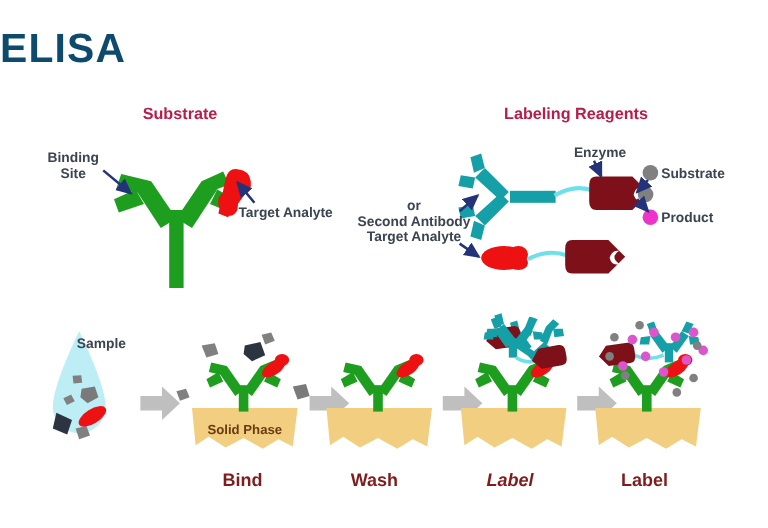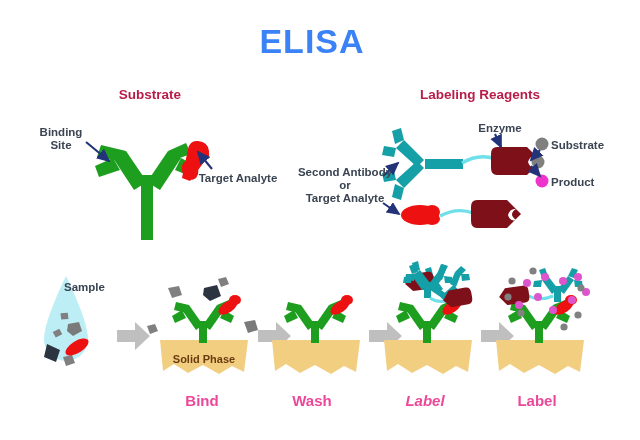--- a/index.html
+++ b/index.html
@@ -26,24 +26,23 @@
   .txt {
     position: absolute;
     white-space: nowrap;
     line-height: 1.15;
   }
   
   .title {
     left: 0;
     top: 22px;
     width: 624px;
-    text-align: center;
     font-size: 34px;
     font-weight: bold;
-    color: #3b82f6;
+    color: #0c4a6e;
     letter-spacing: 1px;
   }
   
   .section-head {
     font-size: 13.5px;
     font-weight: bold;
     color: #b81d4a;
     text-align: center;
   }
   #head-antibody { left: 60px; top: 87px; width: 180px; }
@@ -63,21 +62,21 @@
   #lbl-product { left: 551px; top: 176px; text-align: left; }
   #lbl-sample { left: 64px; top: 281px; font-size: 11.5px; font-weight: bold; color: #3b4452; }
   #lbl-solid-phase {
     left: 162px; top: 353px; width: 84px;
     text-align: center; font-size: 11px; font-weight: bold; color: #6b3a10;
   }
   
   .step-label {
     font-size: 15px;
     font-weight: bold;
-    color: #ec4899;
+    color: #7f1d1d;
     text-align: center;
   }
   #step-bind { left: 152px; top: 392px; width: 100px; }
   #step-wash { left: 262px; top: 392px; width: 100px; }
   #step-label { left: 375px; top: 392px; width: 100px; font-style: italic; }
   #step-read { left: 487px; top: 392px; width: 100px; }
 </style>
 </head>
 <body>
 
@@ -326,22 +325,22 @@
 <div class="txt callout" id="lbl-binding-site">
   <div>Binding</div>
   <div>Site</div>
 </div>
 
 <div class="txt callout" id="lbl-target-analyte">
   <div>Target Analyte</div>
 </div>
 
 <div class="txt callout" id="lbl-second-antibody">
+  <div>or</div>
   <div>Second Antibody</div>
-  <div>or</div>
   <div>Target Analyte</div>
 </div>
 
 <div class="txt callout" id="lbl-enzyme">Enzyme</div>
 <div class="txt callout" id="lbl-substrate">Substrate</div>
 <div class="txt callout" id="lbl-product">Product</div>
 
 <div class="txt" id="lbl-sample">Sample</div>
 <div class="txt" id="lbl-solid-phase">Solid Phase</div>
 

